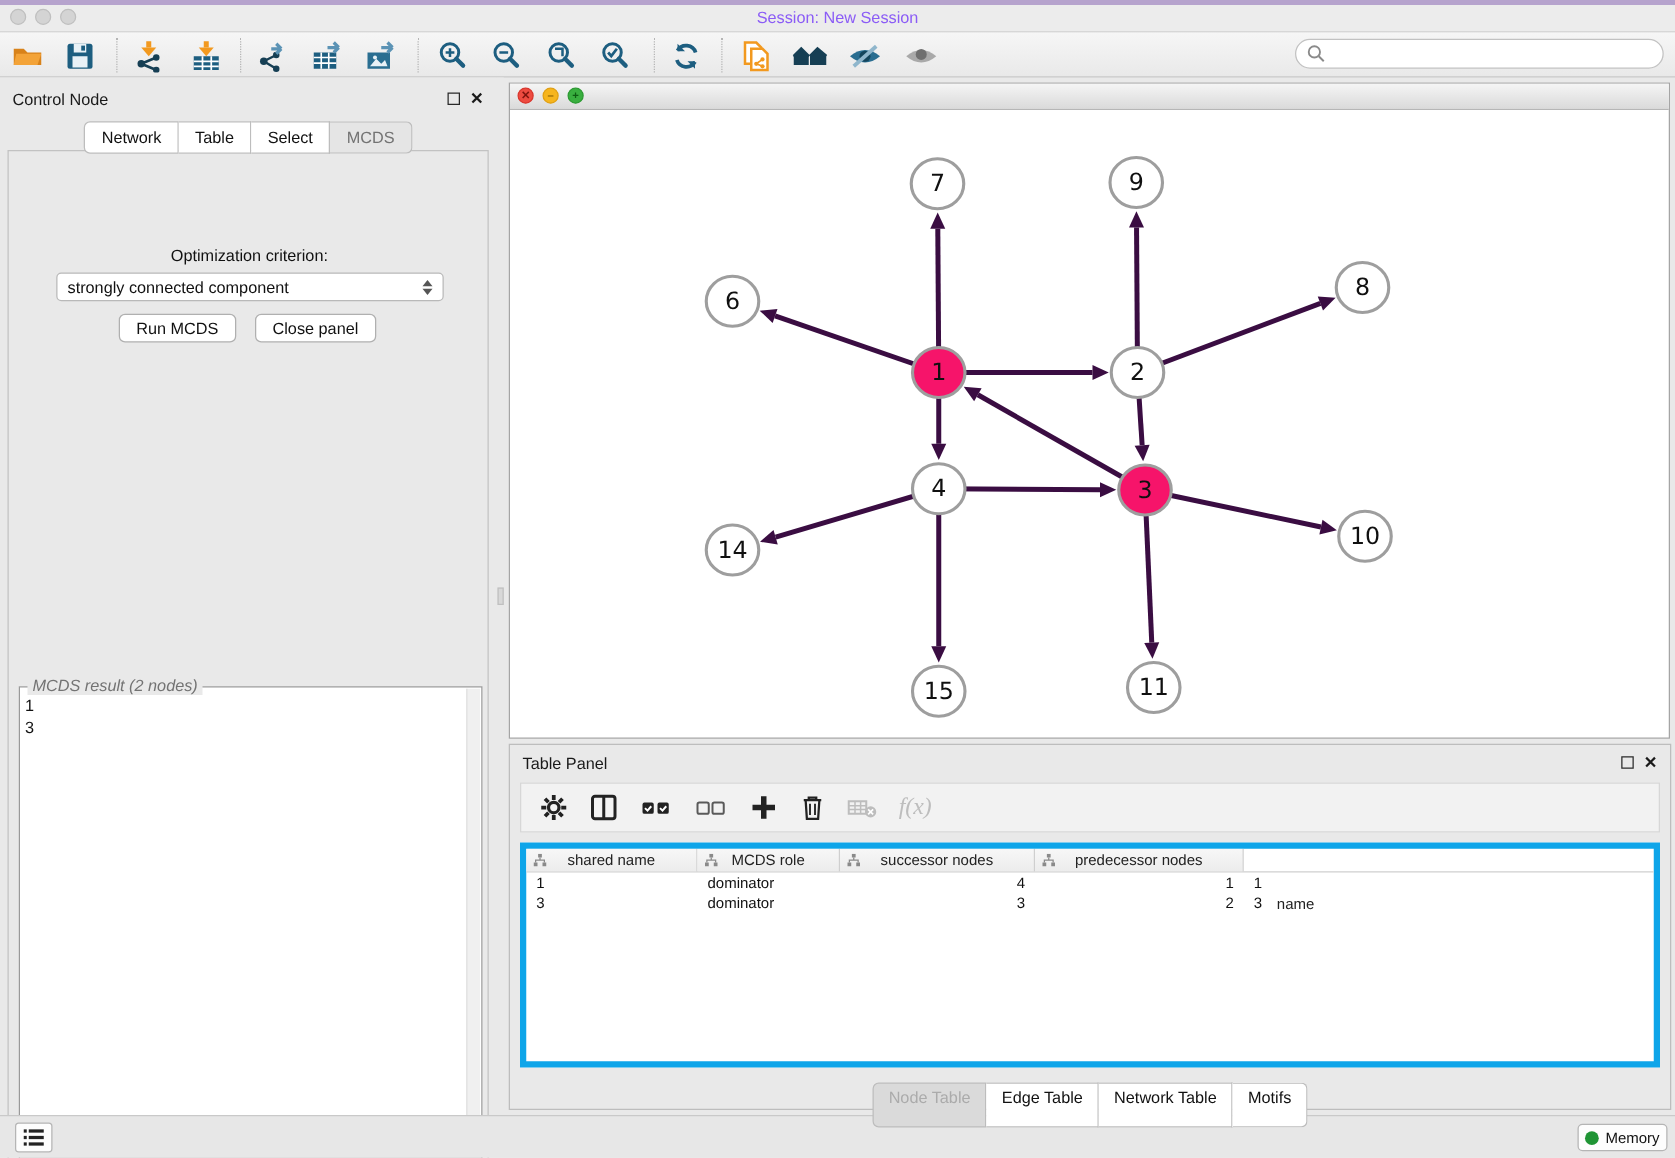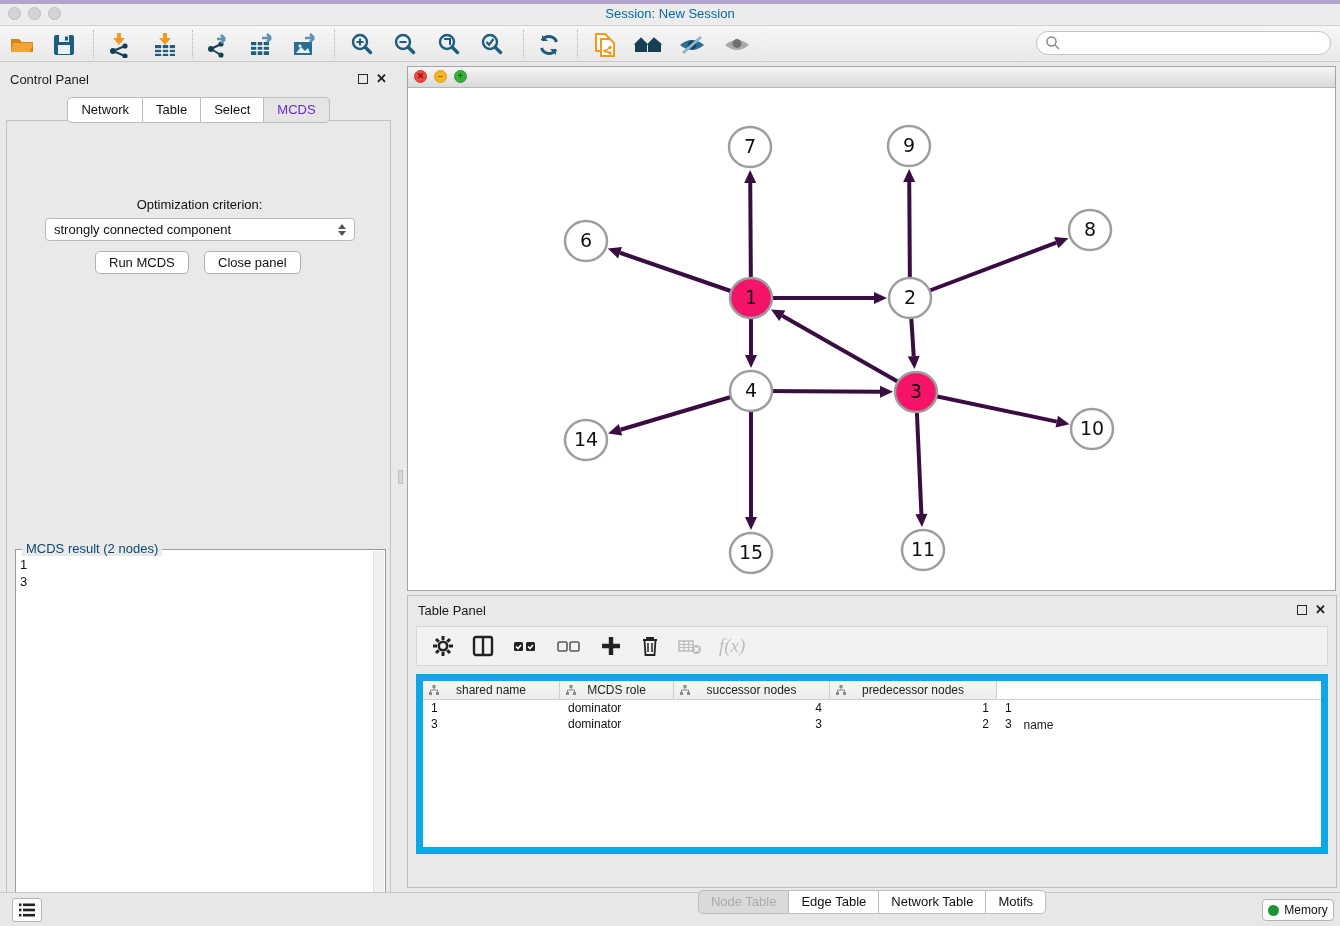--- a/index.html
+++ b/index.html
@@ -4,49 +4,49 @@
 <style>
   * { margin:0; padding:0; box-sizing:border-box; }
   html,body { width:1340px; height:926px; font-family:"Liberation Sans", sans-serif; background:#E9E9E9; overflow:hidden; }
   .abs { position:absolute; }
   #app { position:relative; width:1340px; height:926px; background:#E9E9E9; }
 
   
   #titlebar { left:0; top:0; width:1340px; height:26px; background:#ECECEC; border-bottom:1px solid #D0D0D0; }
   #top-strip { left:0; top:0; width:1340px; height:4px; background:#B6A3CD; }
   .traffic { width:13px; height:13px; border-radius:50%; background:#D4D4D4; border:1px solid #BFBFBF; display:inline-block; }
-  #window-title { left:0; top:6px; width:1340px; text-align:center; font-size:13px; color:#0369a1; }
+  #window-title { left:0; top:6px; width:1340px; text-align:center; font-size:13px; color:#8b5cf6; }
 
   
   #toolbar { left:0; top:26px; width:1340px; height:36px; background:linear-gradient(#F6F6F6,#E9E9E9); border-bottom:1px solid #C9C9C9; }
   .tbicon { position:absolute; top:5px; width:28px; height:28px; display:flex; align-items:center; justify-content:center; }
   .tbsep { position:absolute; top:4px; width:0; height:28px; border-left:1px dotted #B5B5B5; }
   #search-wrap { left:1036px; top:5px; width:295px; height:24px; background:#FFF; border:1px solid #C2C2C2; border-radius:12px; display:flex; align-items:center; padding-left:8px; }
   #search-input { border:none; outline:none; flex:1; font-size:12px; background:transparent; height:20px; }
 
   
   #control-panel { left:0; top:62px; width:397px; height:826px; background:#E9E9E9; }
   #cp-title { left:10px; top:10px; font-size:13px; color:#1A1A1A; }
   .win-btns { position:absolute; display:flex; gap:8px; align-items:center; }
   .float-box { width:10px; height:10px; border:1.5px solid #2A2A2A; }
   .close-x { font-size:13px; font-weight:bold; color:#1A1A1A; line-height:10px; }
   #cp-content { left:6px; top:58px; width:385px; height:818px; border:1px solid #C2C2C2; background:#E9E9E9; }
   #cp-tabs { left:0; top:35px; width:397px; display:flex; justify-content:center; }
   .seg { background:#FFFFFF; border:1px solid #BDBDBD; border-left:none; padding:4px 13px 5px; font-size:13px; color:#111; position:relative; z-index:3; }
   .seg:first-child { border-left:1px solid #BDBDBD; border-radius:5px 0 0 5px; }
   .seg:last-child { border-radius:0 5px 5px 0; }
-  .seg.disabled { background:#E5E5E5; color:#6d28d9; }
+  .seg.disabled { background:#E5E5E5; color:#737373; }
   #opt-label { left:0; top:76px; width:385px; text-align:center; font-size:13px; color:#111; }
   #criterion { left:38px; top:97px; width:310px; height:23px; background:#FFF; border:1px solid #B9B9B9; border-radius:4px; display:flex; align-items:center; padding:0 8px; font-size:13px; color:#111;gap:16px; }
   #criterion .stepper { margin-left:auto; display:flex; flex-direction:column; gap:2px; }
   .tri-up { width:0; height:0; border-left:4px solid transparent; border-right:4px solid transparent; border-bottom:5px solid #555; }
   .tri-dn { width:0; height:0; border-left:4px solid transparent; border-right:4px solid transparent; border-top:5px solid #555; }
   .cp-btn { position:absolute; top:130px; height:23px; background:#FFF; border:1px solid #B0B0B0; border-radius:5px; font-size:13px; color:#111; display:flex; align-items:center; justify-content:center; padding:0 13px; }
   #result-box { left:8px; top:428px; width:371px; height:378px; border:1px solid #9A9A9A; background:#FFF; }
-  #result-legend { position:absolute; left:6px; top:-9px; background:#E9E9E9; padding:0 4px; font-size:13px; color:#0c4a6e; }
+  #result-legend { position:absolute; left:6px; top:-9px; background:#E9E9E9; padding:0 4px; font-size:13px; color:#737373;font-style:italic; }
   #result-lines { position:absolute; left:4px; top:6px; font-size:13px; color:#111; white-space:pre; line-height:17px; }
   #result-scroll { position:absolute; right:1px; top:1px; width:11px; height:368px; background:#F0F0F0; border-left:1px solid #E0E0E0; }
 
   
   #v-splitter { left:397px; top:62px; width:6px; height:826px; background:#E9E9E9; }
   #v-handle { left:398px; top:470px; width:5px; height:14px; background:#D8D8D8; border:1px solid #C0C0C0; }
 
   
   #net-window { left:407px; top:66px; width:929px; height:525px; border:1px solid #A5A5A5; background:#FFF; }
   #net-titlebar { left:0; top:0; width:927px; height:21px; background:linear-gradient(#F5F5F5,#DADADA); border-bottom:1px solid #B6B6B6; }
@@ -56,29 +56,29 @@
   .light.yellow { background:#F6B51E; color:#8F6505; border:1px solid #E0A014; }
   .light.green { background:#39AF3F; color:#0E5E13; border:1px solid #2D9A33; }
   #graph-svg { position:absolute; left:0; top:21px; }
   #h-handle { left:860px; top:584px; width:7px; height:6px; background:#E2E2E2; border:1px solid #CACACA; }
 
   
   #table-panel { left:407px; top:595px; width:930px; height:293px; background:#E9E9E9; border:1px solid #BDBDBD; }
   #tp-title { left:10px; top:7px; font-size:13px; color:#1A1A1A; }
   #tp-toolbar { left:8px; top:30px; width:912px; height:40px; background:#F2F2F2; border:1px solid #D7D7D7; display:flex; align-items:center; gap:16px; padding-left:14px; }
   .fx { font-family:"Liberation Serif", serif; font-style:italic; font-size:19px; color:#BDBDBD; }
-  #tp-table { left:8px; top:78px; width:912px; height:180px; background:#FFF; border:7px solid #0ea5e9; overflow:hidden; }
+  #tp-table { left:8px; top:78px; width:912px; height:180px; background:#FFF; border:5px solid #0ea5e9; overflow:hidden; }
   #tp-header { display:flex; height:19px; border-bottom:1px solid #CFCFCF; }
   .hcell { background:linear-gradient(#F7F7F7,#ECECEC); border-right:1px solid #CFCFCF; display:flex; align-items:center; font-size:12px; color:#222; position:relative; justify-content:center; }
   .hcell .hier { position:absolute; left:5px; }
   .trow { display:flex; height:16px; font-size:12px; color:#111; }
   .tcell { padding:1px 8px 0; }
   .r { text-align:right; }
   #tp-tabs { left:0; top:270px; width:928px; display:flex; justify-content:center; }
-  #tp-tabs .seg { padding:3px 12px 4px; font-size:13px;margin-top:24px; }
+  #tp-tabs .seg { padding:3px 12px 16px; font-size:13px; }
   #tp-tabs .seg.disabled { background:#DADADA; color:#ABABAB; }
 
   
   #statusbar { left:0; top:892px; width:1340px; height:34px; background:#E7E7E7; border-top:1px solid #C9C9C9; }
   #dock-btn { left:12px; top:5px; width:30px; height:24px; background:#FDFDFD; border:1px solid #B5B5B5; border-radius:3px; display:flex; align-items:center; justify-content:center; }
   #memory-btn { left:1262px; top:6px; width:72px; height:22px; background:#FDFDFD; border:1px solid #B5B5B5; border-radius:4px; display:flex; align-items:center; justify-content:center; gap:5px; font-size:12px; color:#111; }
   #memory-dot { width:11px; height:11px; border-radius:50%; background:#1F9434; }
 </style>
 </head>
 <body>
@@ -226,21 +226,21 @@
     <div id="search-wrap" class="abs">
       <svg width="16" height="16" viewBox="0 0 16 16">
           <circle cx="6.5" cy="6.5" r="4.5" fill="none" stroke="#8A8A8A" stroke-width="1.5"></circle>
           <path d="M10 10l4 4" stroke="#8A8A8A" stroke-width="1.5"></path>
         </svg>
       <input id="search-input" placeholder="" style="">
     </div>
   </div>
 
   <div id="control-panel" class="abs">
-    <div id="cp-title" class="abs">Control Panel</div>
+    <div id="cp-title" class="abs">Control Node</div>
     <div class="win-btns" style="right:10px; top:12px;">
       <span class="float-box"></span>
       <span class="close-x">✕</span>
     </div>
     <div id="cp-content" class="abs">
       <div id="opt-label" class="abs">Optimization criterion:</div>
       <div id="criterion" class="abs">
         <span>strongly connected component</span>
         <span class="stepper">
             <span class="tri-up"></span>

